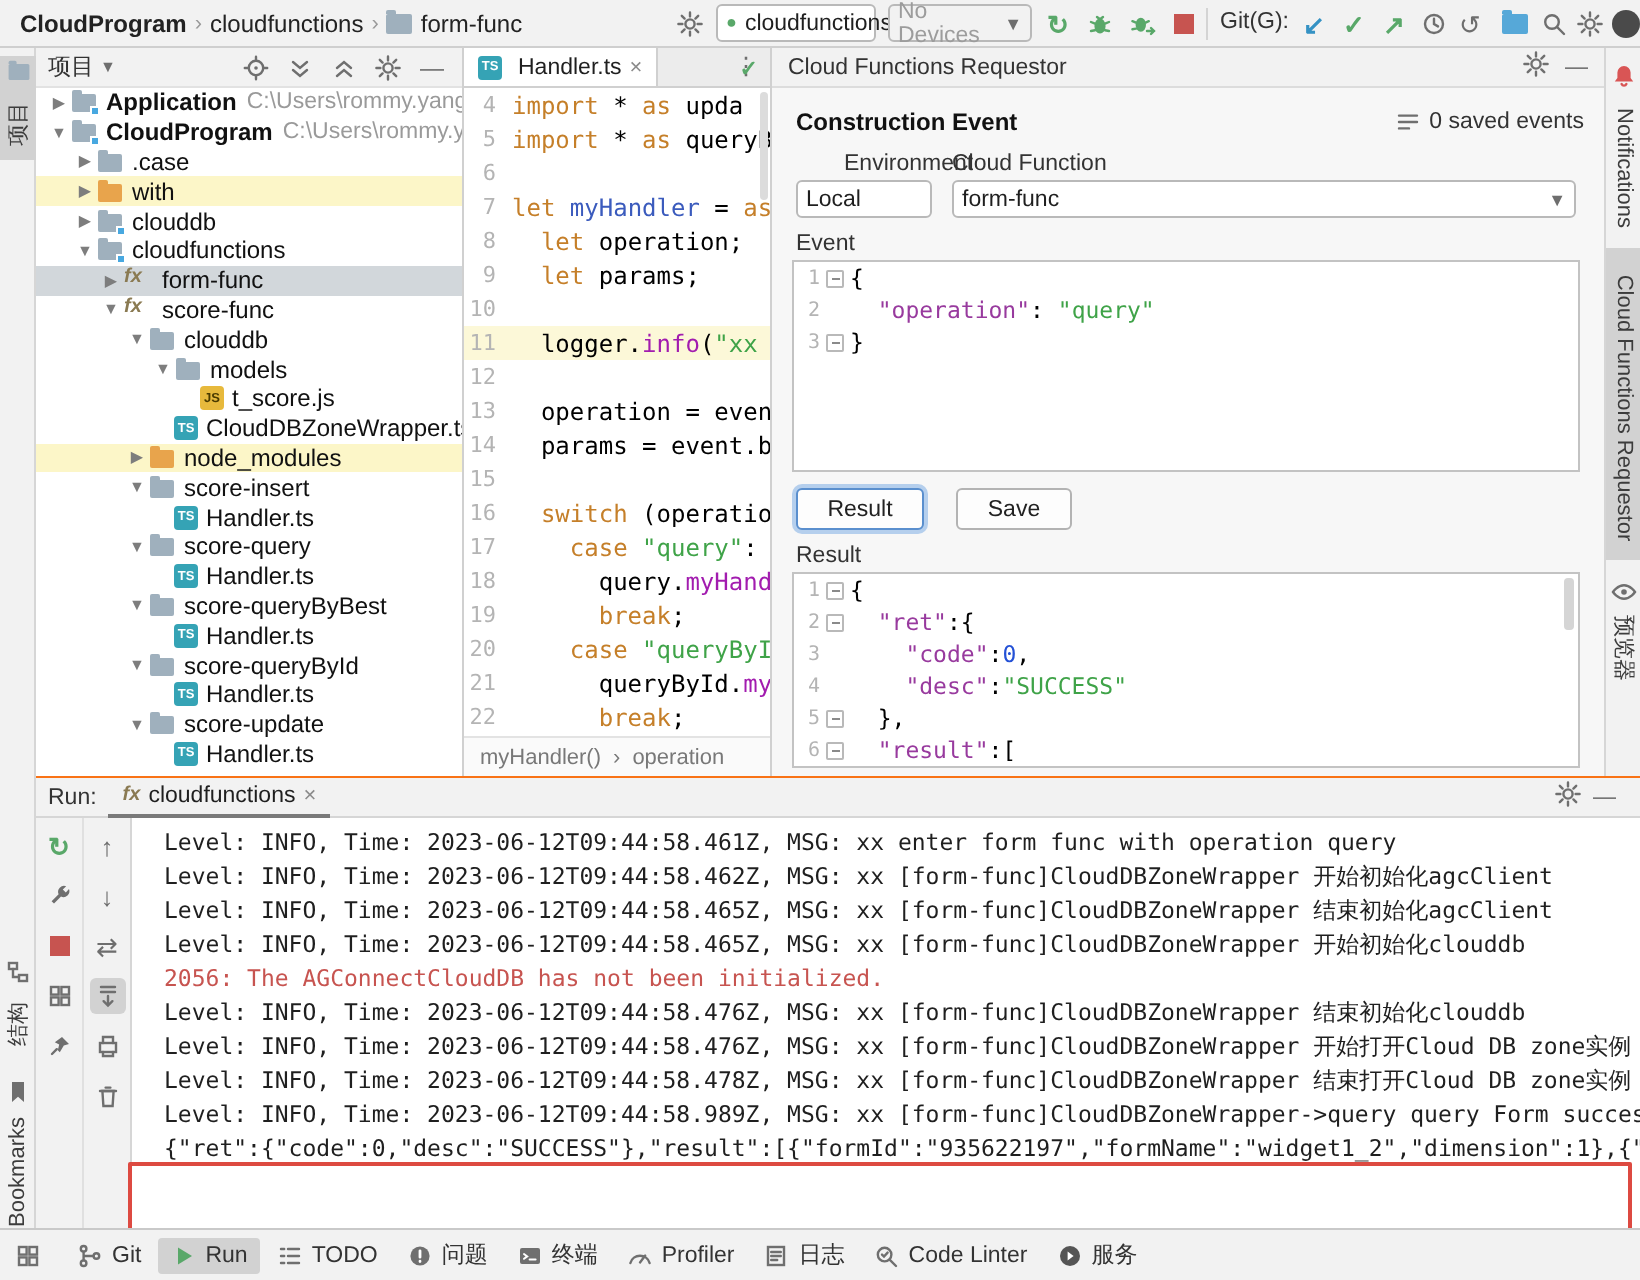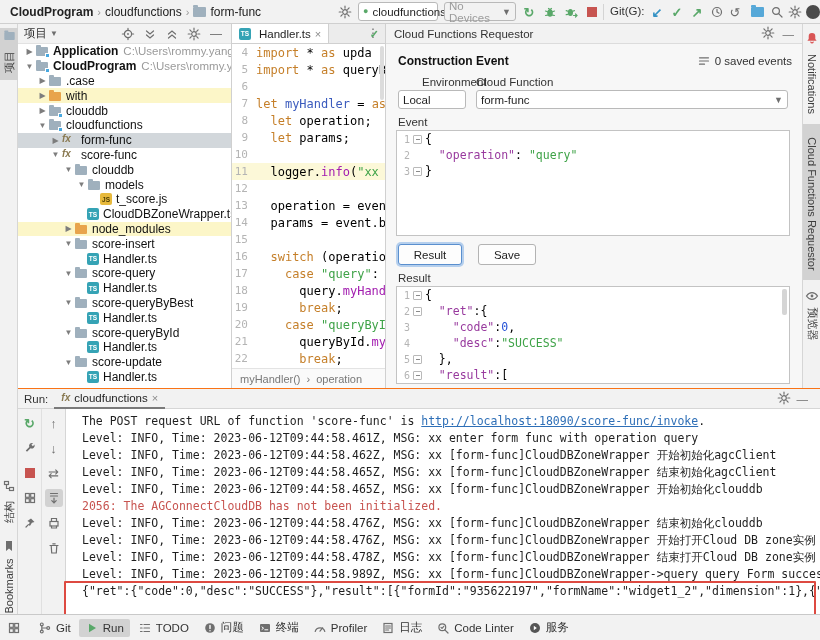--- a/index.html
+++ b/index.html
@@ -630,21 +630,20 @@
     <span class="rt-ico">
         <i class="svgi">
           <svg width="14" height="14" viewBox="0 0 14 14" fill="none" stroke="#6f6f6f" stroke-width="1.2" stroke-linecap="round">
             <path d="M4.2 4.5h5.6l-.5 7.5H4.7z"></path>
             <path d="M3 4.5h8M5.8 2.8h2.4"></path>
           </svg>
         </i>
       </span>
   </div>
   <div id="console" class="mono">
-      <div class="con-line"><span>The POST request URL of function 'score-func' is </span><span class="lk">http://localhost:18090/score-func/invoke</span><span>.</span></div>
       <div class="con-line"><span>Level: INFO, Time: 2023-06-12T09:44:58.461Z, MSG: xx enter form func with operation query</span></div>
       <div class="con-line"><span>Level: INFO, Time: 2023-06-12T09:44:58.462Z, MSG: xx [form-func]CloudDBZoneWrapper 开始初始化agcClient</span></div>
       <div class="con-line"><span>Level: INFO, Time: 2023-06-12T09:44:58.465Z, MSG: xx [form-func]CloudDBZoneWrapper 结束初始化agcClient</span></div>
       <div class="con-line"><span>Level: INFO, Time: 2023-06-12T09:44:58.465Z, MSG: xx [form-func]CloudDBZoneWrapper 开始初始化clouddb</span></div>
       <div class="con-line"><span class="er">2056: The AGConnectCloudDB has not been initialized.</span></div>
       <div class="con-line"><span>Level: INFO, Time: 2023-06-12T09:44:58.476Z, MSG: xx [form-func]CloudDBZoneWrapper 结束初始化clouddb</span></div>
       <div class="con-line"><span>Level: INFO, Time: 2023-06-12T09:44:58.476Z, MSG: xx [form-func]CloudDBZoneWrapper 开始打开Cloud DB zone实例</span></div>
       <div class="con-line"><span>Level: INFO, Time: 2023-06-12T09:44:58.478Z, MSG: xx [form-func]CloudDBZoneWrapper 结束打开Cloud DB zone实例</span></div>
       <div class="con-line"><span>Level: INFO, Time: 2023-06-12T09:44:58.989Z, MSG: xx [form-func]CloudDBZoneWrapper-&gt;query query Form success</span></div>
       <div class="con-line"><span>{"ret":{"code":0,"desc":"SUCCESS"},"result":[{"formId":"935622197","formName":"widget1_2","dimension":1},{"formId":"1307974</span></div>

